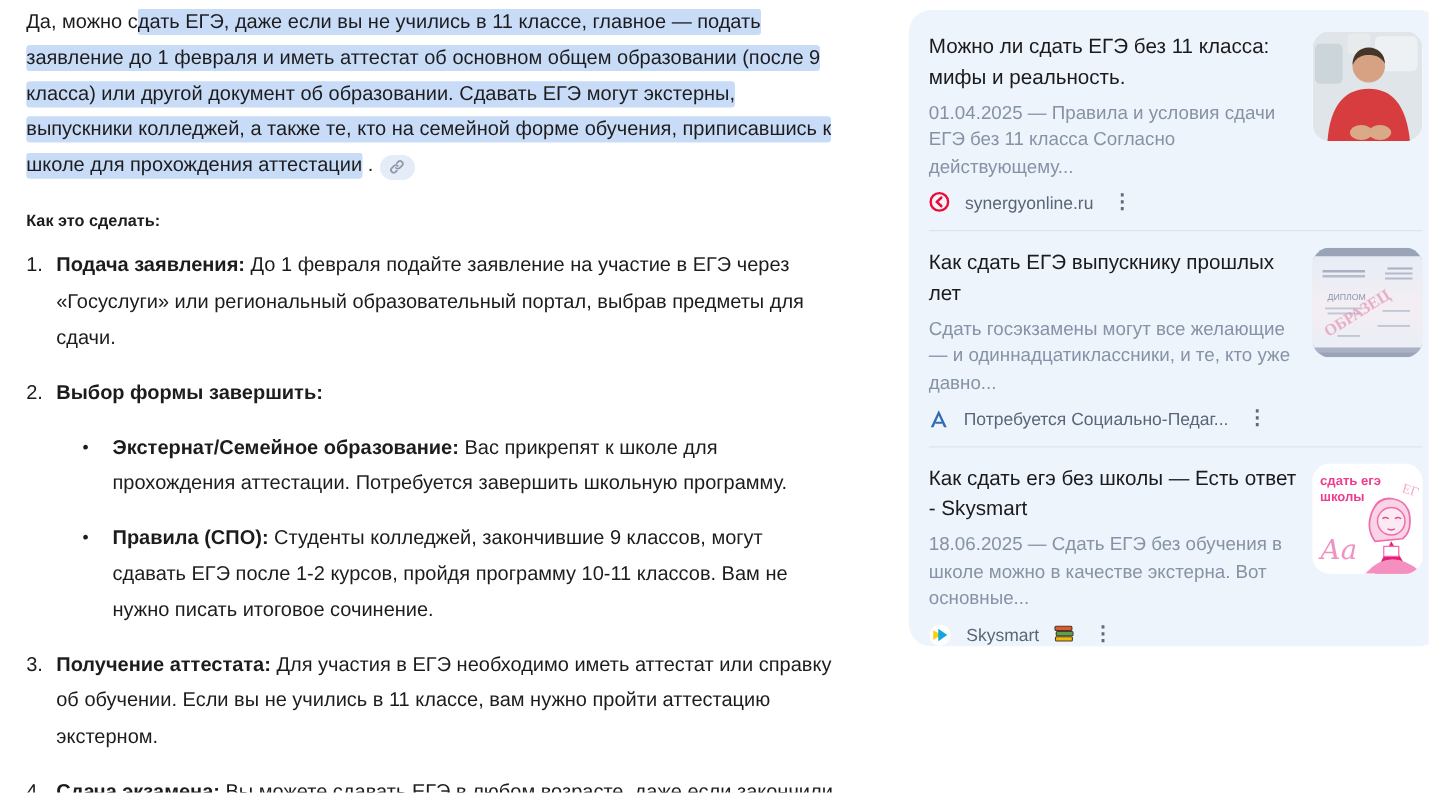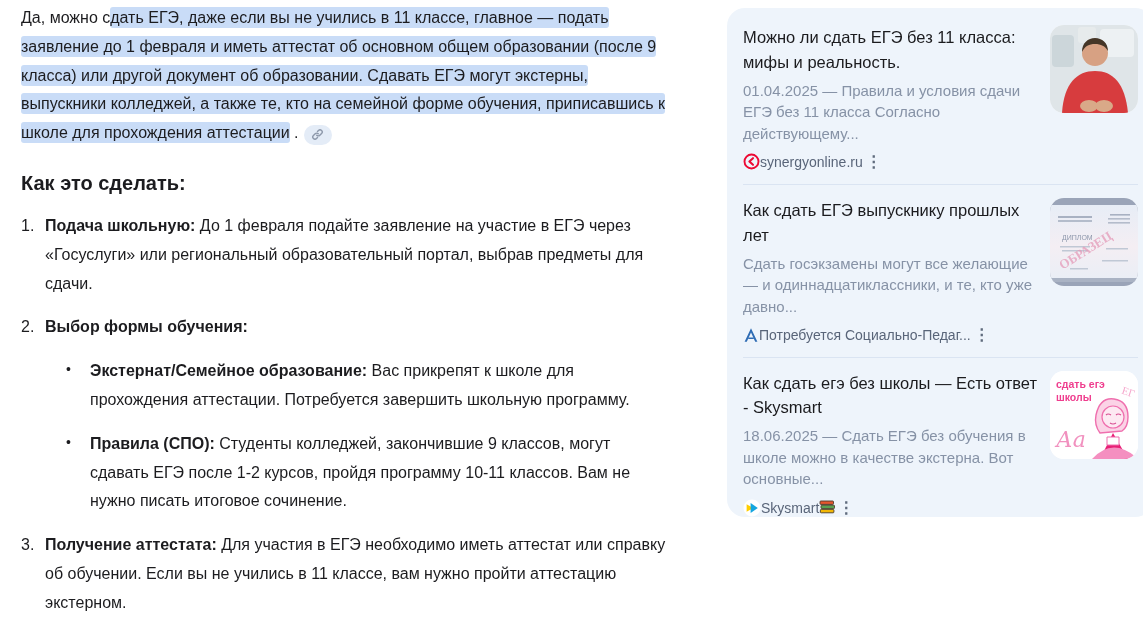--- a/index.html
+++ b/index.html
@@ -9,39 +9,39 @@
 
   
   .answer { position:absolute; left:21px; top:4px; width:650px;
             font-size:16px; line-height:1.8; }
   .para { margin-bottom:12px; }
   .hl { background:var(--highlight,#c9dcf7); border-radius:3px; padding:2px 0;
         -webkit-box-decoration-break:clone; box-decoration-break:clone; }
   .chip { display:inline-flex; align-items:center; justify-content:center;
           width:28px; height:20px; border-radius:10px;
           background:#e4ecf7; vertical-align:-3px; margin-left:5px; cursor:pointer; }
-  .how { font-size:20px; font-weight:bold; margin:17px 0 11px; }
+  .how { font-size:13px; font-weight:bold; margin:17px 0 11px; }
   .steps { list-style:none; }
   .step { display:flex; margin-bottom:15px; }
   .step-marker { flex:none; width:24px; }
   .step-body { flex:1; }
   .sub { list-style:none; margin-top:15px; padding-left:21px; }
   .sub-item { display:flex; margin-bottom:15px; }
   .sub-item:last-child { margin-bottom:0; }
   .bullet { flex:none; width:24px; font-size:14px; }
 
   
   .panel { position:absolute; left:695px; top:8px; width:426px; height:509px;
            background:var(--panel_bg,#eef4fb); border-radius:18px;
            padding:17px 15px 14px 16px; overflow:hidden;margin-left:32px; }
   .card { display:flex; gap:13px; cursor:pointer; }
   .card-text { flex:1; min-width:0; }
   .card-title { font-size:16.5px; line-height:1.5; color:#1b1b1e; }
   .card-snippet { font-size:15px; line-height:1.44; color:var(--muted,#8692a6); margin-top:5px; }
-  .card-source { display:flex; align-items:center; gap:0; margin-top:9px;
+  .card-source { display:flex; align-items:center; gap:12px; margin-top:9px;
                  font-size:14px; color:var(--source,#596579); }
   .favicon { display:inline-flex; flex:none; }
   .kebab { color:#5f6b7d; font-weight:bold; font-size:16px; line-height:1;
            letter-spacing:0; padding:0 3px; cursor:pointer; }
   .thumb { flex:none; width:88px; height:88px; border-radius:14px; overflow:hidden;
            background:#fff; }
   .thumb svg { display:block; }
   .divider { height:1px; background:var(--divider,#dae4f2); margin:14px 0 13px; }
 </style>
 </head>
@@ -57,27 +57,27 @@
             <path d="M13.4 10.6a4 4 0 0 0-5.7 0l-3.2 3.2a4 4 0 1 0 5.7 5.7L12 17.7" stroke="#8e99ab" stroke-width="2.6" fill="none" stroke-linecap="round"></path>
           </svg>
         </span></p>
 
     <h3 class="how">Как это сделать:</h3>
 
     <ol class="steps">
 
       <li class="step">
         <span class="step-marker">1.</span>
-        <span class="step-body"><b>Подача школьную:</b><span> До 1 февраля подайте заявление на участие в ЕГЭ через «Госуслуги» или региональный образовательный портал, выбрав предметы для сдачи.</span></span>
+        <span class="step-body"><b>Подача заявления:</b><span> До 1 февраля подайте заявление на участие в ЕГЭ через «Госуслуги» или региональный образовательный портал, выбрав предметы для сдачи.</span></span>
       </li>
 
       <li class="step">
         <span class="step-marker">2.</span>
         <span class="step-body">
-          <b>Выбор формы обучения:</b>
+          <b>Выбор формы завершить:</b>
           <ul class="sub">
             <li class="sub-item">
               <span class="bullet">•</span>
               <span><b>Экстернат/Семейное образование:</b><span> Вас прикрепят к школе для прохождения аттестации. Потребуется завершить школьную программу.</span></span>
             </li>
             <li class="sub-item">
               <span class="bullet">•</span>
               <span><b>Правила (СПО):</b><span> Студенты колледжей, закончившие 9 классов, могут сдавать ЕГЭ после 1-2 курсов, пройдя программу 10-11 классов. Вам не нужно писать итоговое сочинение.</span></span>
             </li>
           </ul>

